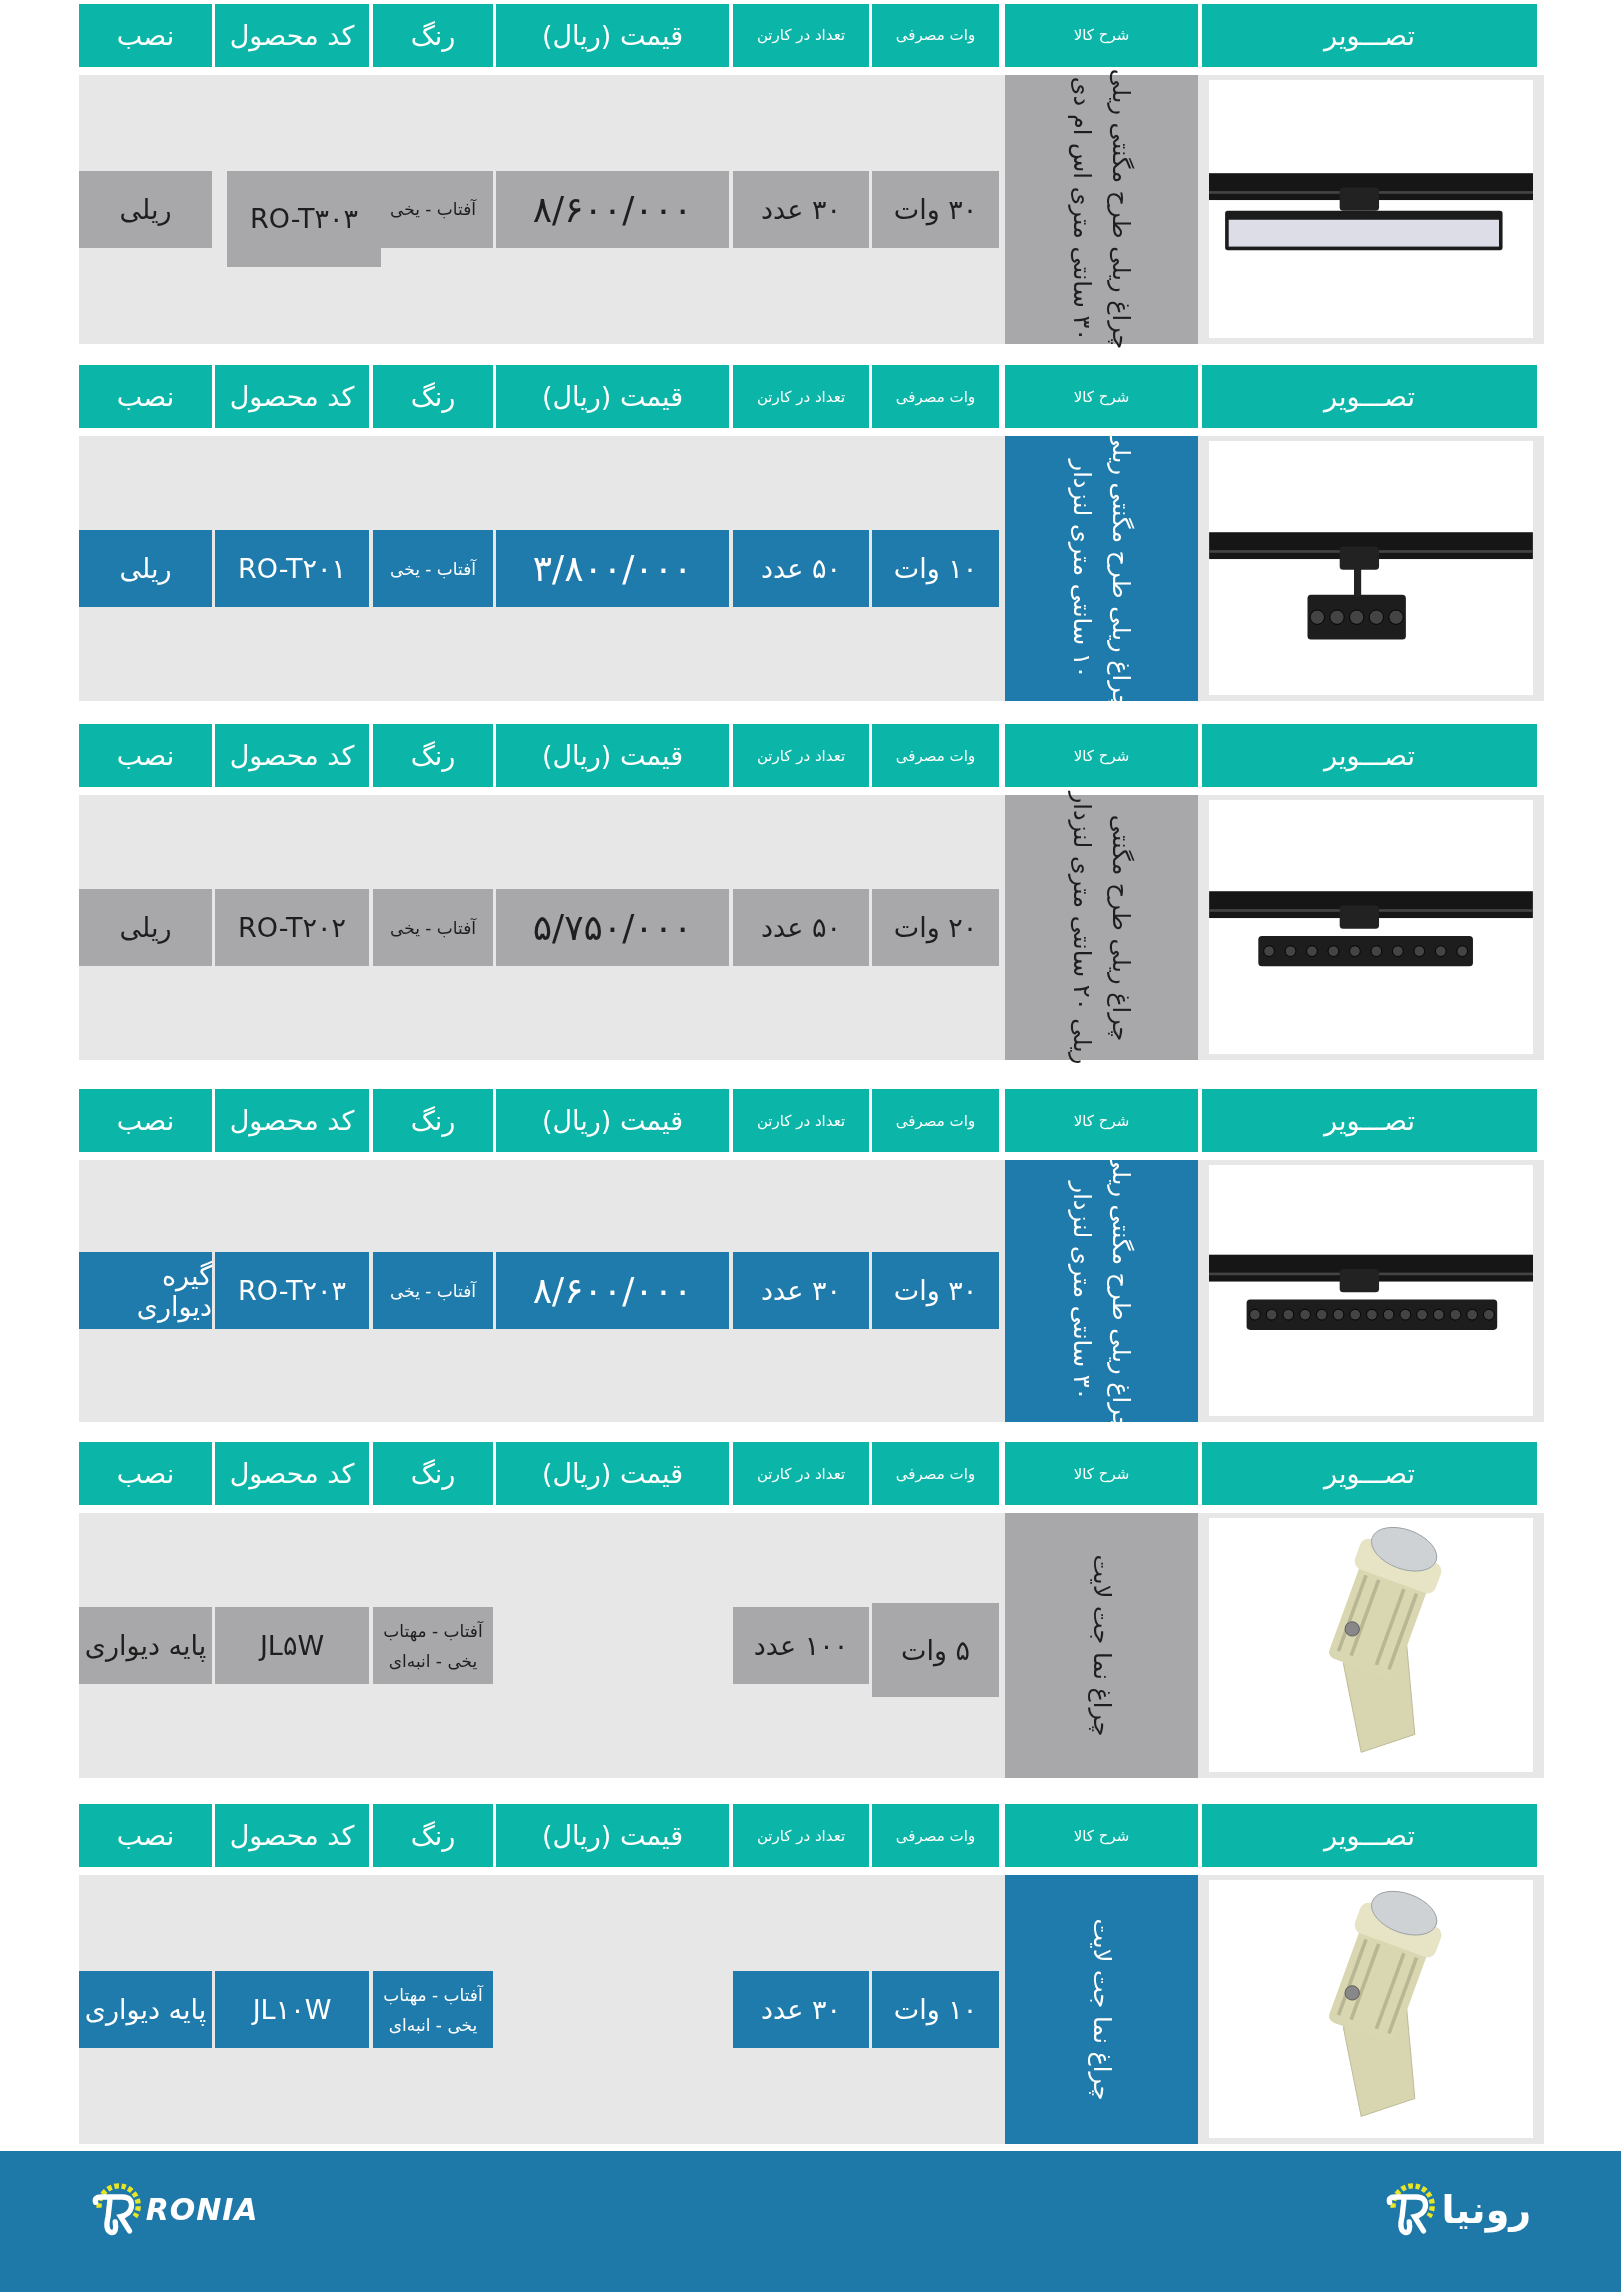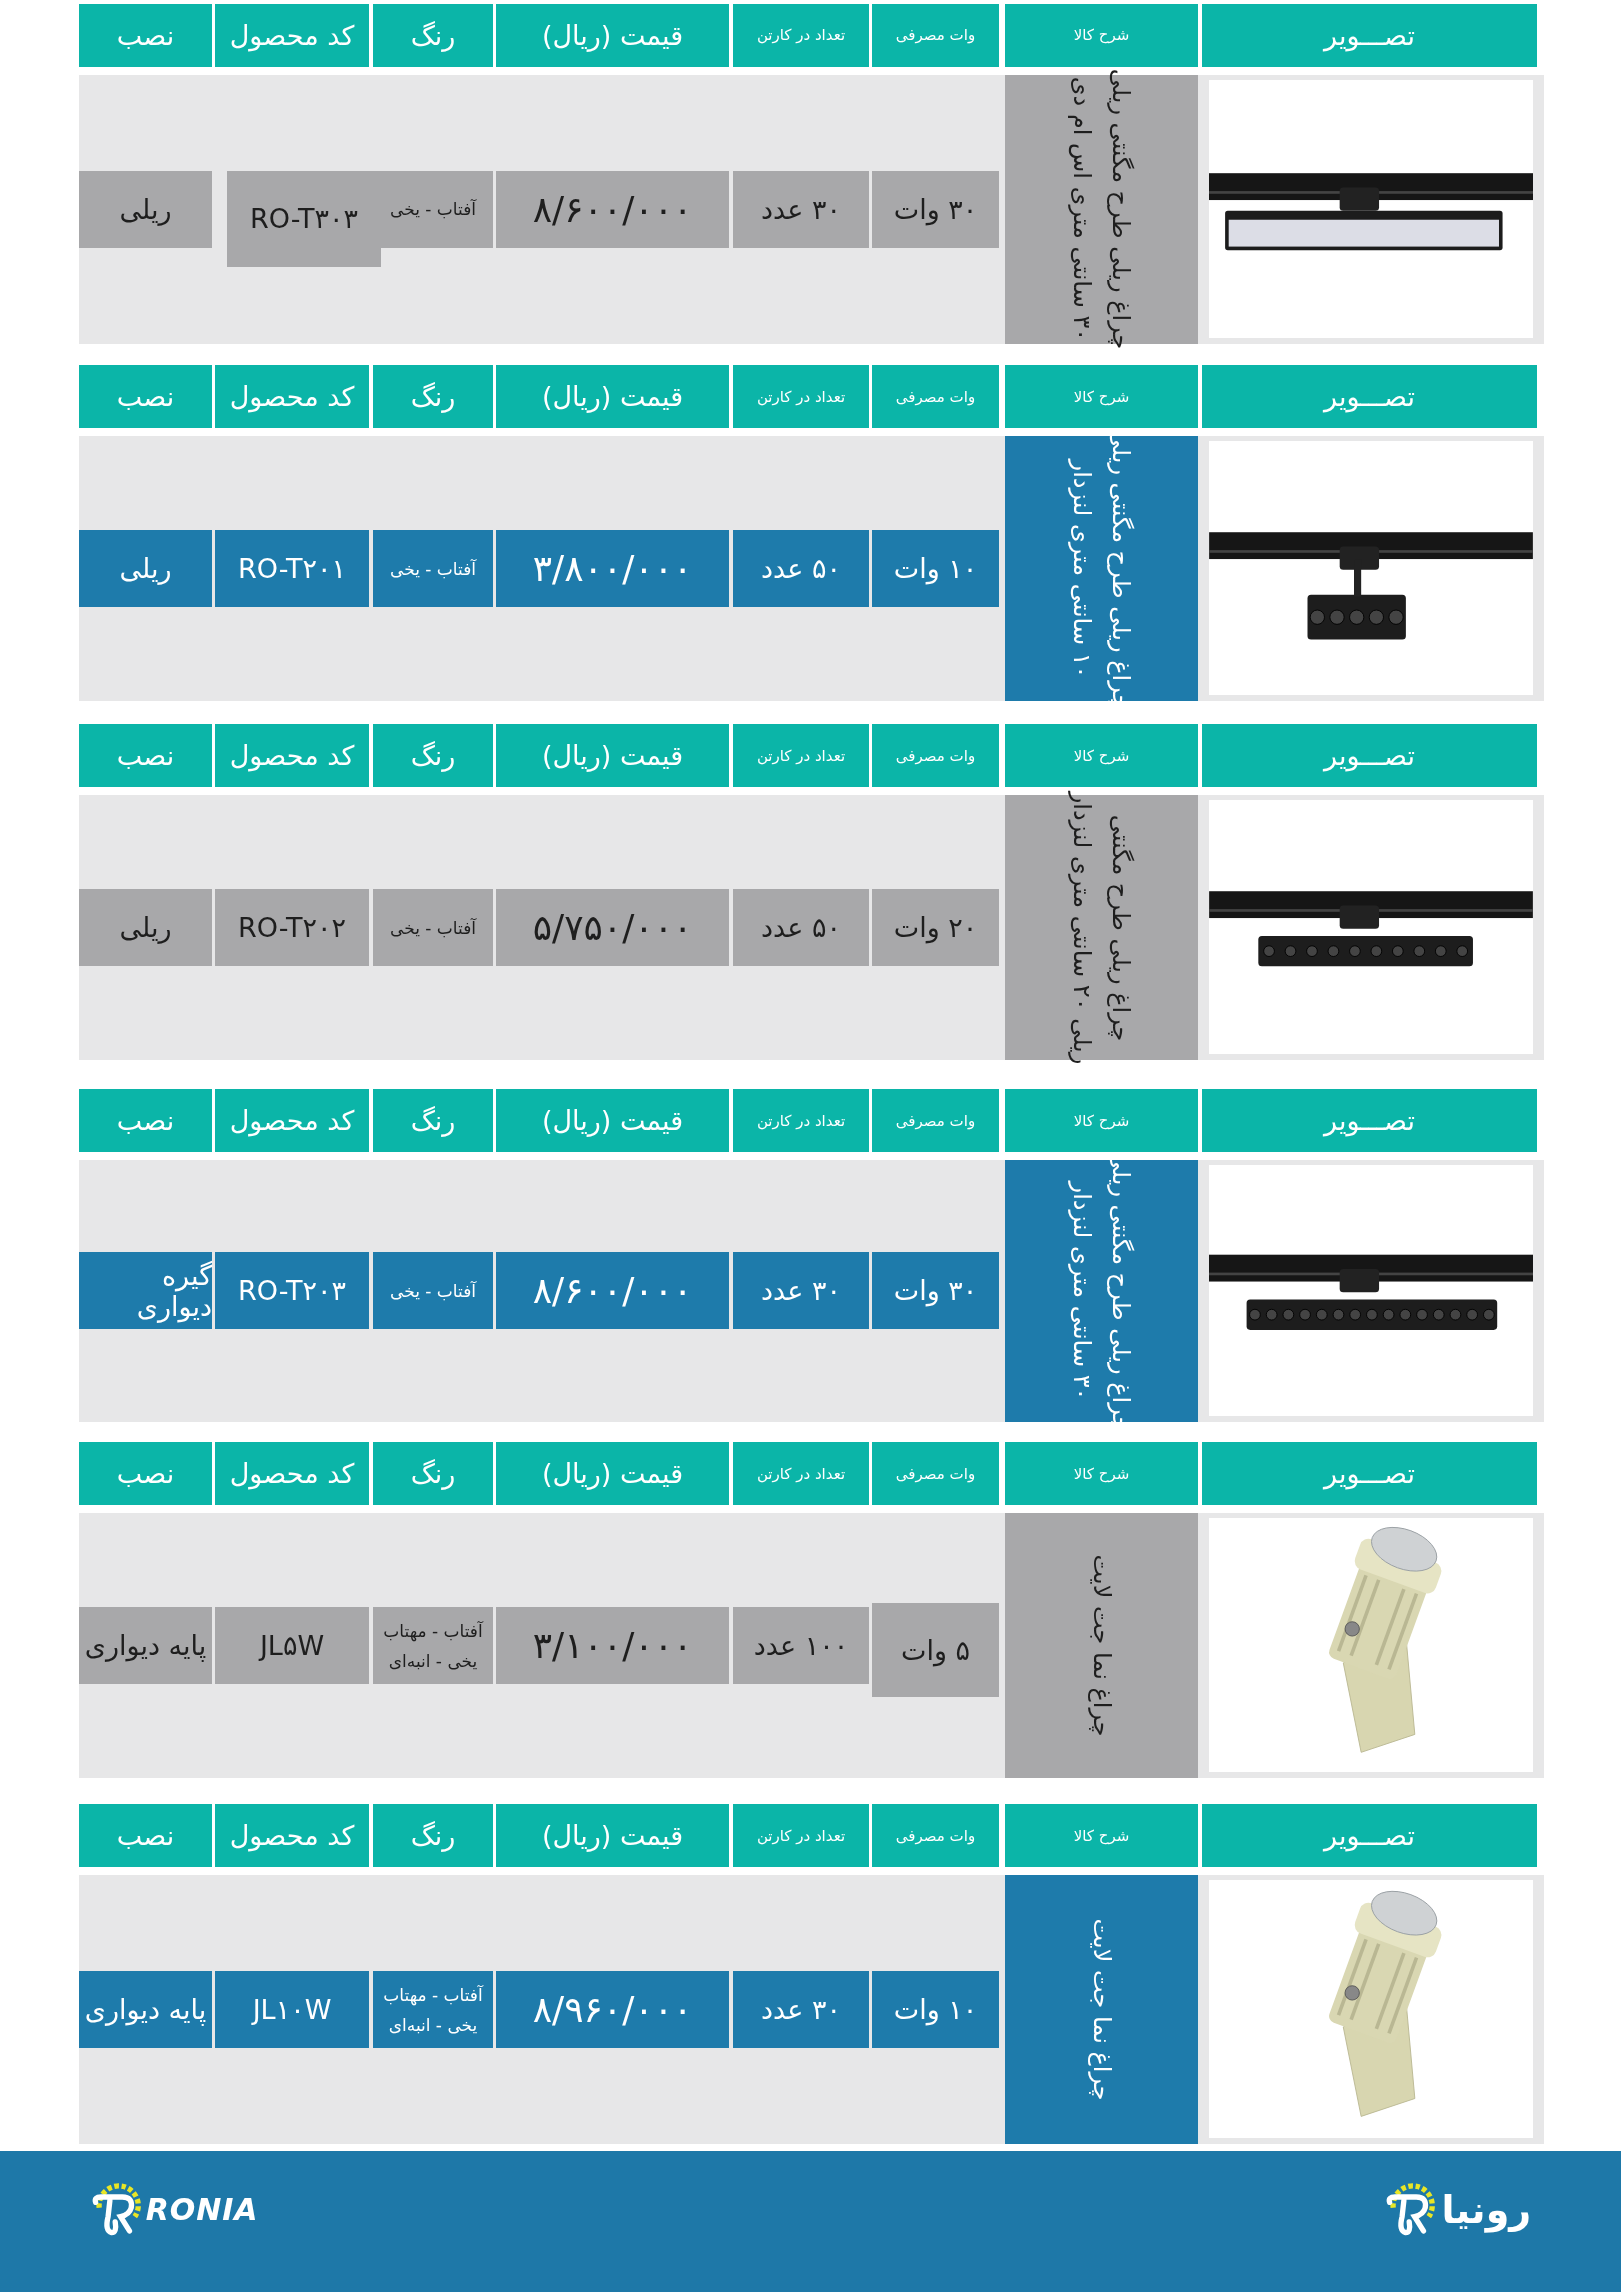--- a/index.html
+++ b/index.html
@@ -258,23 +258,20 @@
             <div>چراغ نما جت لایت</div>
             <div></div>
           </div>
              </div>
         <div class="cell " style="left:793px; top:90px; width:127px; height:94px;">
           <span>۵ وات</span>
         </div>
         <div class="cell " style="left:654px; top:94px; width:136px; height:77px;">
           <span>۱۰۰ عدد</span>
         </div>
-        <div class="cell price" style="left:417px; top:94px; width:233px; height:77px;">
-          <span>۳/۱۰۰/۰۰۰</span>
-        </div>
         <div class="cell color" style="left:294px; top:94px; width:120px; height:77px;">
                    <div>آفتاب - مهتاب</div>
                    <div>یخی - انبه‌ای</div>
                  </div>
         <div class="cell " style="left:136px; top:94px; width:154px; height:77px;">
           <span style="direction:ltr">JL۵W</span>
         </div>
         <div class="cell " style="left:0px; top:94px; width:133px; height:77px;">
           <span>پایه دیواری</span>
         </div>
@@ -307,23 +304,20 @@
                <div class="vt">
             <div>چراغ نما جت لایت</div>
             <div></div>
           </div>
              </div>
         <div class="cell " style="left:793px; top:96px; width:127px; height:77px;">
           <span>۱۰ وات</span>
         </div>
         <div class="cell " style="left:654px; top:96px; width:136px; height:77px;">
           <span>۳۰ عدد</span>
-        </div>
-        <div class="cell price" style="left:417px; top:96px; width:233px; height:77px;">
-          <span>۸/۹۶۰/۰۰۰</span>
         </div>
         <div class="cell color" style="left:294px; top:96px; width:120px; height:77px;">
                    <div>آفتاب - مهتاب</div>
                    <div>یخی - انبه‌ای</div>
                  </div>
         <div class="cell " style="left:136px; top:96px; width:154px; height:77px;">
           <span style="direction:ltr">JL۱۰W</span>
         </div>
         <div class="cell " style="left:0px; top:96px; width:133px; height:77px;">
           <span>پایه دیواری</span>

